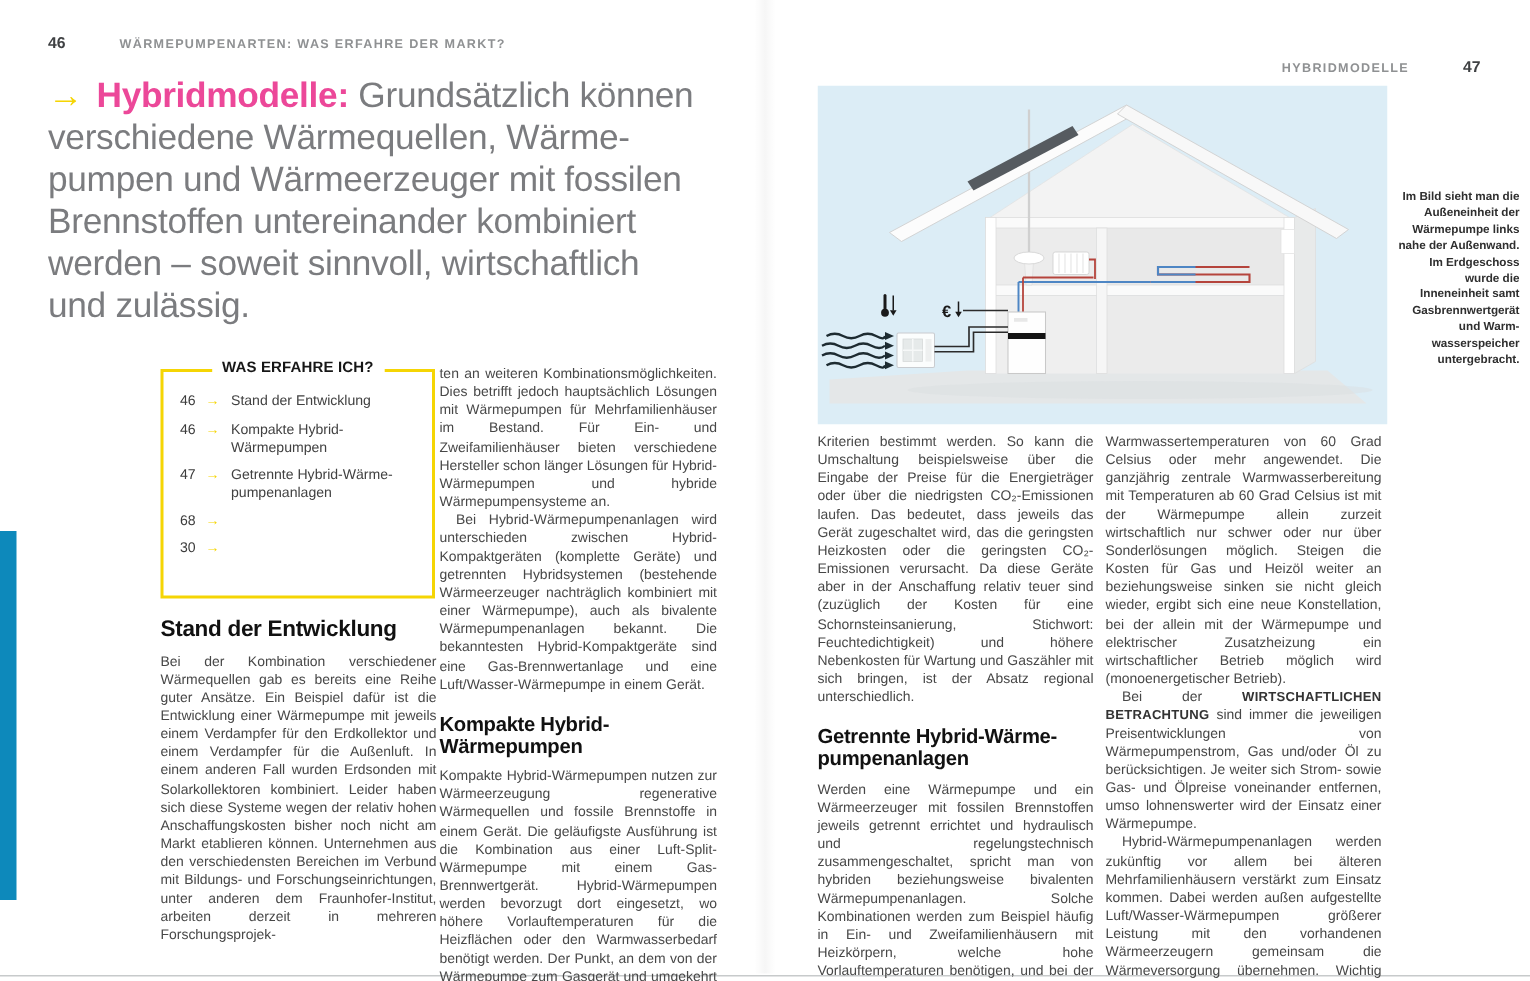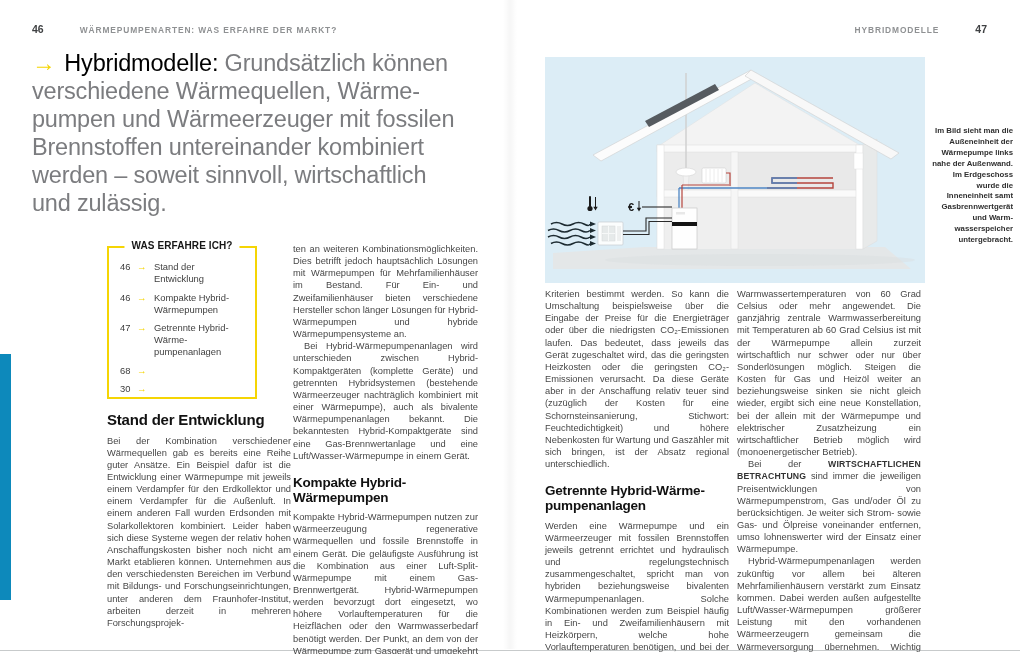--- a/index.html
+++ b/index.html
@@ -10,32 +10,32 @@
   }
   .sheet-edge{position:absolute;left:0;right:0;bottom:3px;height:1px;background:#c7cacb;}
   .gutter{position:absolute;top:0;bottom:5px;left:503px;width:14px;
     background:linear-gradient(to right,rgba(0,0,0,0),rgba(0,0,0,0.035),rgba(0,0,0,0));}
   .chapter-tab{position:absolute;left:0;top:354px;width:11px;height:246px;
     background:var(--tab-cyan,#0d89bb);}
 
   
   .hdr{position:absolute;top:23px;display:flex;align-items:baseline;gap:36px;}
   .hdr-left{left:32px;}
-  .hdr-right{right:33px;}
+  .hdr-right{right:33px;margin-top:16px;}
   .pagenum{font-size:10.5px;font-weight:700;color:#3f4143;}
   .runhead{font-size:8.4px;font-weight:700;letter-spacing:0.9px;color:#8f9193;}
 
   
   .lead{position:absolute;left:32px;top:49px;width:436px;
     font-size:23.5px;line-height:28px;letter-spacing:-0.2px;color:#7b7c7f;}
   .lead-arrow{color:var(--accent-yellow,#f3d100);font-weight:700;margin-right:9px;}
-  .lead-bold{font-weight:400;color:#000000;}
-
-  
-  .infobox{position:absolute;left:107px;top:246px;width:150px;height:153px;
+  .lead-bold{font-weight:700;color:#ec4899;}
+
+  
+  .infobox{position:absolute;left:107px;top:246px;width:183px;height:153px;
     box-sizing:border-box;border:2.5px solid var(--accent-yellow,#fad702);
     padding:13px 8px 0 11px;background:#ffffff;}
   .infobox-title{position:absolute;top:-8px;left:50%;transform:translateX(-50%);
     background:#ffffff;padding:0 7px;font-size:10px;font-weight:700;color:#161616;
     white-space:nowrap;letter-spacing:0.1px;}
   .ib-row{display:grid;grid-template-columns:17px 17px 1fr;margin-bottom:6.5px;
     font-size:9.4px;line-height:1.28;}
   .ib-num{color:#3c3c3c;}
   .ib-arrow{color:var(--accent-yellow,#f0c900);font-weight:700;}
   .ib-label{color:#414141;}

